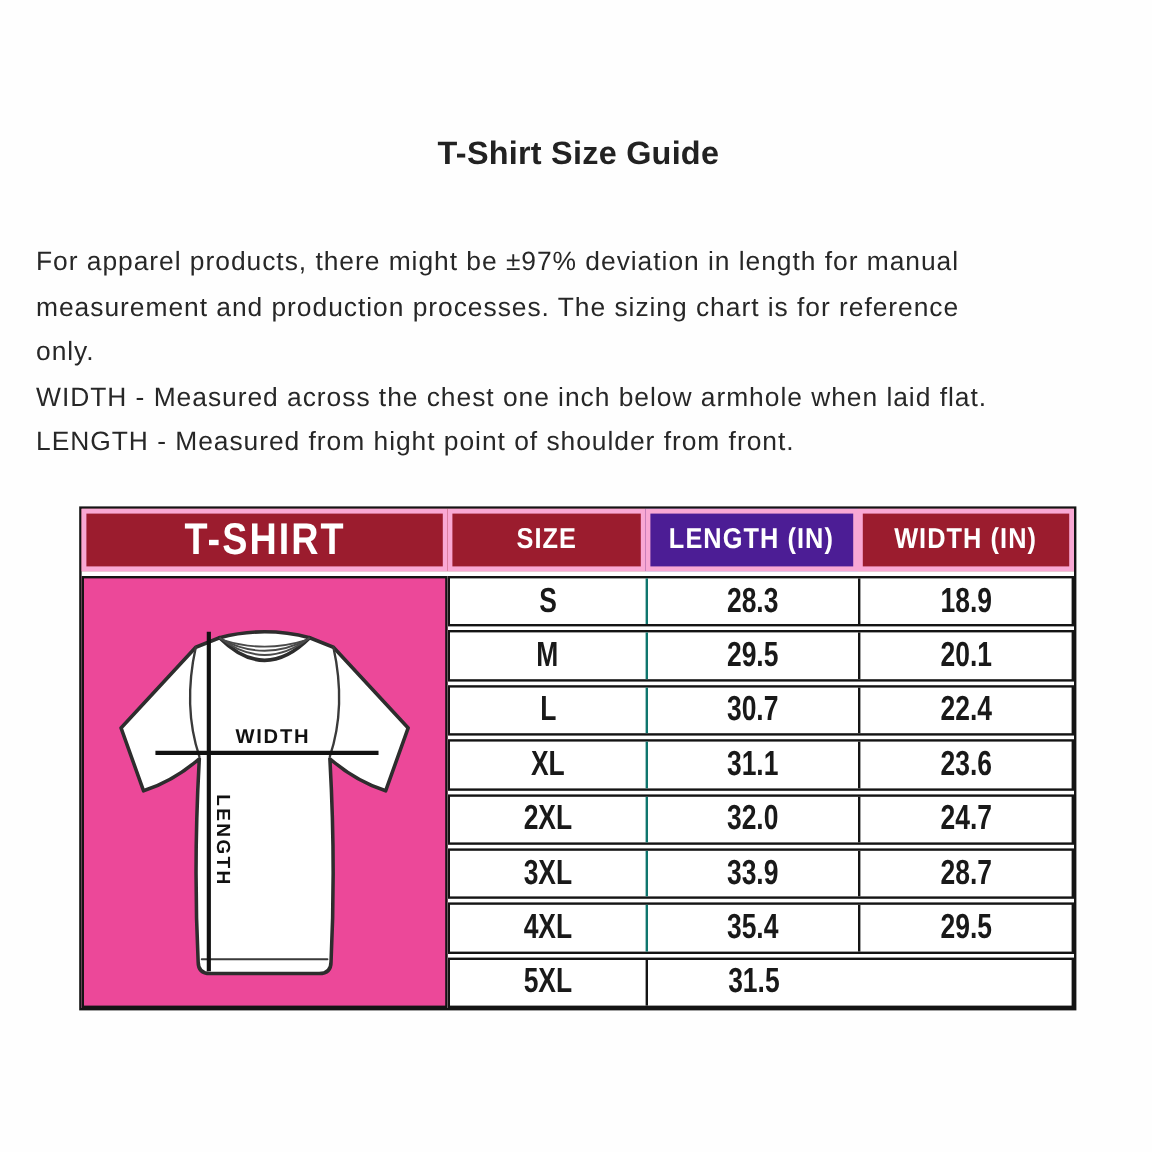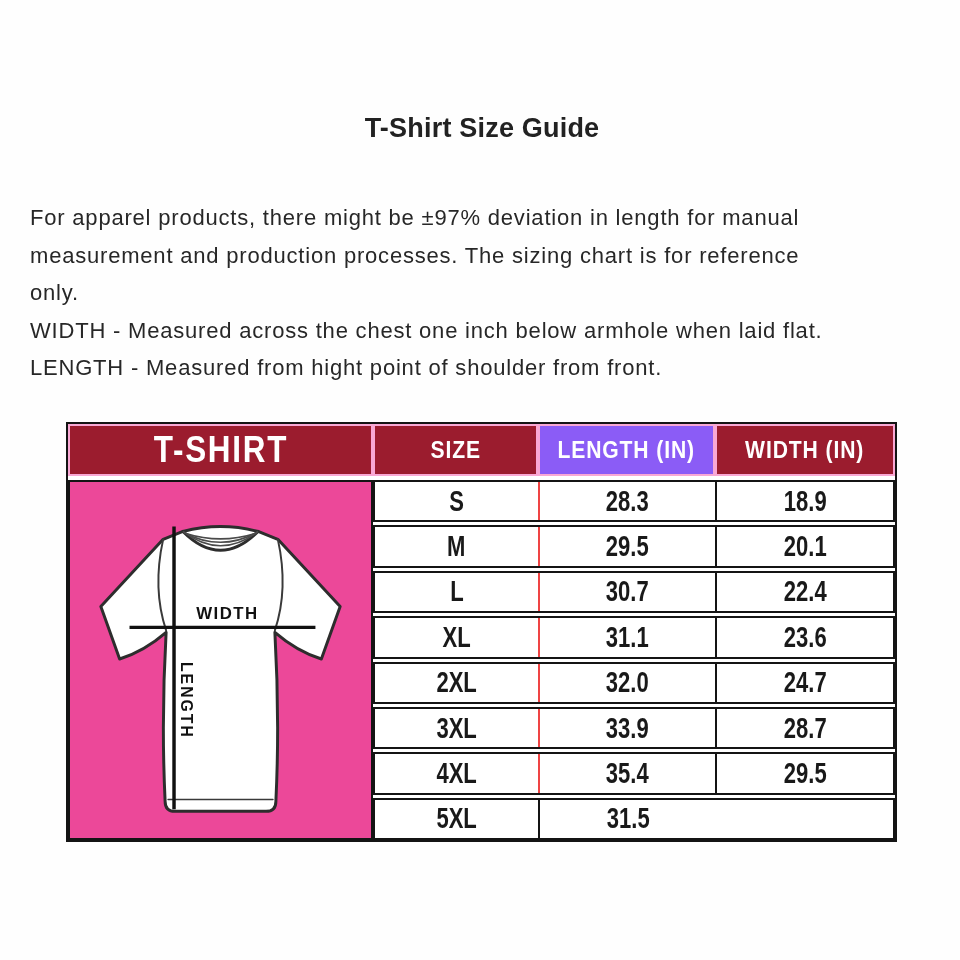--- a/index.html
+++ b/index.html
@@ -31,21 +31,21 @@
   .size-table {
     position: absolute; left: 66px; top: 422px;
     width: 831px;
     border: 2px solid #141414;
     background: #ffffff;
     display: flex; flex-direction: column;
     row-gap: 4px;
   }
   .thead { display: flex; height: 52px; }
   .th {
-    border: 2px solid #f9a8d4;
+    border: 4px solid #f9a8d4;
     background: var(--maroon, #9b1c2e);
     color: #ffffff;
     display: flex; align-items: center; justify-content: center;
     font-weight: bold;
   }
   .cw1 { width: 305px; }
   .cw2 { width: 165px; }
   .cw3 { width: 177px; }
   .cw4 { width: 180px; }
 
@@ -72,21 +72,21 @@
     height: 43px; flex: 1;
     border: 2px solid #141414;
     display: flex;
     background: #ffffff;
   }
   .td {
     display: flex; align-items: center; justify-content: center;
     color: #191919; font-weight: bold;
   }
   .td.dw1 { width: 163px; }
-  .td.dw2 { width: 177px; border-left: 2px solid #ef4444; }
+  .td.dw2 { width: 177px; border-left: 2px solid #0f766e; }
   .td.dw3 { width: 178px; border-left: 2px solid #141414; }
   .cond {
     display: inline-block;
     transform: scaleX(0.76);
     font-size: 29px;
     white-space: nowrap;
   }
 </style>
 </head>
 <body>
@@ -105,21 +105,21 @@
 
   <div class="size-table">
 
     <div class="thead">
       <div class="th cw1" style="background: rgb(155, 28, 46); color: rgb(255, 255, 255);">
         <span class="hcond big">T-SHIRT</span>
       </div>
       <div class="th cw2" style="background: rgb(155, 28, 46); color: rgb(255, 255, 255);">
         <span class="hcond">SIZE</span>
       </div>
-      <div class="th cw3" style="background: #8b5cf6; color: rgb(255, 255, 255);">
+      <div class="th cw3" style="background: #4c1d95; color: rgb(255, 255, 255);">
         <span class="hcond">LENGTH (IN)</span>
       </div>
       <div class="th cw4" style="background: rgb(155, 28, 46); color: rgb(255, 255, 255);">
         <span class="hcond">WIDTH (IN)</span>
       </div>
     </div>
 
     <div class="tbody">
 
       <div class="illus">

